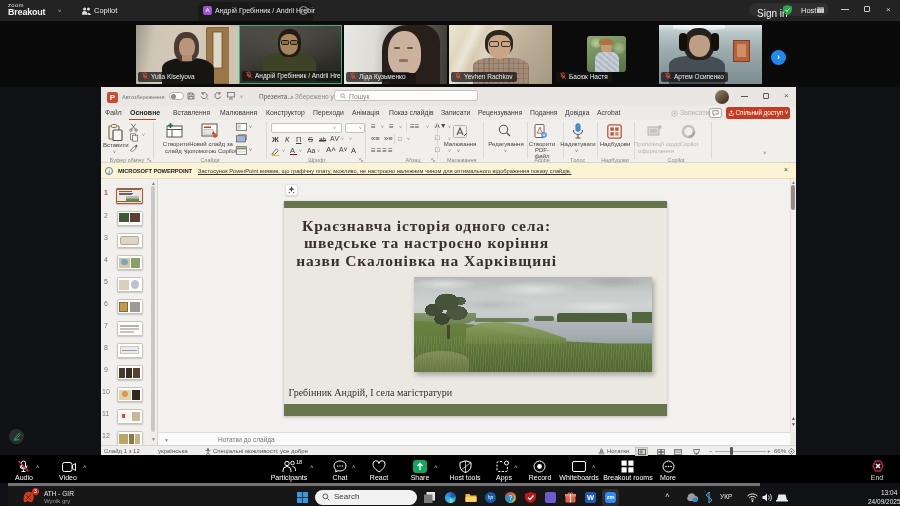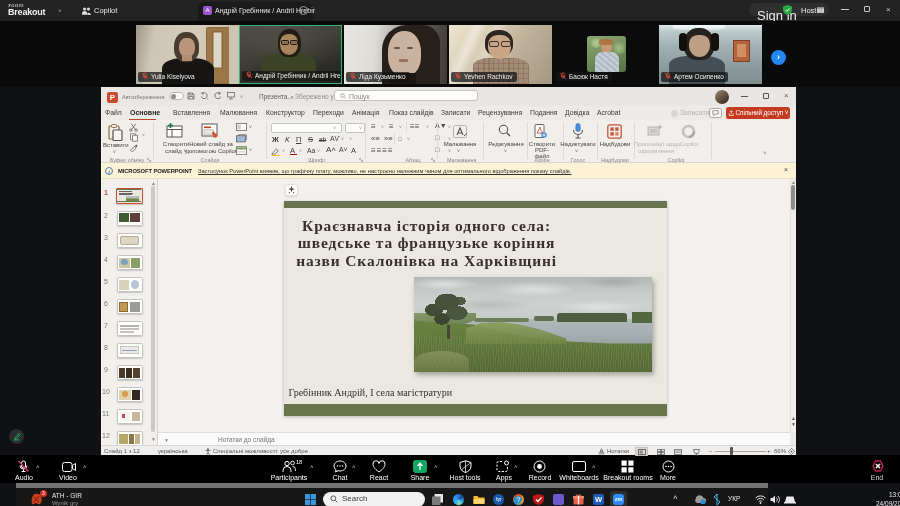--- a/index.html
+++ b/index.html
@@ -9,21 +9,21 @@
 #top .zw{left:8px;top:2px;color:#fff;}
 #top .zw .z{font-size:6px;color:#ddd;letter-spacing:.3px;}
 #top .zw .w{font-size:9px;font-weight:bold;margin-top:-1px;color:#f2f2f2;letter-spacing:-.2px;}
 #top .chev{left:58px;top:8px;width:6px;height:6px;color:#bbb;font-size:6px;}
 #top .meet{left:81px;top:5.5px;color:#e8e8e8;font-size:7.5px;}
 #top .tab{left:198px;top:2px;width:115px;height:19px;background:#1a1a1a;border-radius:7px 7px 0 0;}
 #top .tav{left:5px;top:4px;width:9px;height:9px;border-radius:2px;background:#9a55cf;color:#fff;font-size:6px;text-align:center;line-height:9px;}
 #top .tat{left:17px;top:4.5px;font-size:7px;color:#e6e6e6;white-space:nowrap;}
 #top .tdots{left:101px;top:4px;width:9px;height:9px;border:1px solid #999;border-radius:50%;color:#bbb;font-size:6px;line-height:6px;text-align:center;}
 #top .pill{left:749px;top:3px;width:80px;height:13px;background:#2f2f2f;border-radius:7px;}
-#top .si{left:757px;top:8px;font-size:13px;color:#eee;}
+#top .si{left:757px;top:8px;font-size:10px;color:#eee;}
 #top .vw{left:801px;top:6px;font-size:7.5px;color:#eee;}
 #top .mn{left:841px;top:9px;width:8px;height:1px;background:#c8c8c8;}
 #top .mx{left:864px;top:6px;width:6px;height:6px;border:1px solid #c8c8c8;border-radius:1px;}
 #top .cl{left:886px;top:5px;color:#c8c8c8;font-size:8px;}
 
 #vs{left:0;top:21px;width:900px;height:66px;background:#0a0a0a;}
 .tile{top:4px;width:103px;height:59px;overflow:hidden;background:#222;}
 .nm{position:absolute;left:2px;bottom:2px;height:10px;background:rgba(20,20,20,.75);border-radius:2px;color:#efefef;font-size:6.5px;line-height:10px;padding:0 4px 0 13px;white-space:nowrap;}
 .mic{position:absolute;left:3px;bottom:2px;width:8px;height:8px;}
 .th{width:26px;height:15px;background:#fdfdfc;border:1px solid #c6c3bf;border-radius:1.5px;box-shadow:0 1px 1.5px rgba(0,0,0,.18);overflow:hidden;}
@@ -34,21 +34,21 @@
 #ptb{left:0;top:0;width:695px;height:19px;background:#e9e6e3;}
 #pmenu{left:0;top:19px;width:695px;height:14px;background:#edebe8;}
 #prib{left:0;top:33px;width:695px;height:43px;background:#f1efec;border-bottom:1px solid #d8d5d2;}
 #pinfo{left:0;top:76px;width:695px;height:16px;background:#fbf3d4;border-bottom:1px solid #e8e0c4;}
 #pbody{left:0;top:92px;width:695px;height:253px;background:#f2f0ee;}
 #pnotes{left:57px;top:345px;width:632px;height:13px;background:#fbfafa;border-top:1px solid #dddbd8;}
 #pstat{left:0;top:358px;width:695px;height:10px;background:#f0eeec;border-top:1px solid #d8d6d3;font-size:6px;color:#555;}
 
 #ztb{left:0;top:455px;width:900px;height:28px;background:#000;}
 .zl{position:absolute;color:#fff;font-size:7px;white-space:nowrap;text-align:center;}
-#tb{left:16px;top:483px;width:752px;height:23px;background:#171717;border-top:5px solid #737373;}
+#tb{left:8px;top:483px;width:752px;height:23px;background:#171717;border-top:3px solid #737373;}
 </style></head>
 <body>
 <div class="a" id="top">
   <div class="a zw">
       <div class="z">zoom</div>
       <div class="w">Breakout</div>
     </div>
   <div class="a chev">˅</div>
   <svg class="a" style="left:82px;top:7px" width="9" height="8" viewBox="0 0 14 12">
       <circle cx="4" cy="3" r="2.4" fill="#ddd"></circle>
@@ -692,21 +692,21 @@
     <div class="a" style="left:184px;top:4.5px;width:13px;height:12.5px;background:#fff;border:1px solid #e3e0dd;border-radius:3px;box-shadow:0 1px 2px rgba(0,0,0,.12);"></div>
     <svg class="a" style="left:187px;top:7px" width="7" height="8" viewBox="0 0 8 9">
         <path d="M4 0 l1 2.5 2.5 1 -2.5 1 -1 2.5 -1-2.5 -2.5-1 2.5-1z" fill="#4a4a4a"></path>
         <circle cx="1.5" cy="7.5" r=".8" fill="#4a4a4a"></circle>
         <circle cx="6.5" cy="7.5" r=".8" fill="#4a4a4a"></circle>
       </svg>
 
     <div class="a" style="left:182.5px;top:22px;width:383.5px;height:215px;background:#eae8e1;box-shadow:0 1px 3px rgba(0,0,0,.25);">
       <div class="a" style="left:0;top:0;width:383.5px;height:7px;background:#68744b;"></div>
       <div class="a" style="left:0;top:203px;width:383.5px;height:12px;background:#68744b;"></div>
-      <div class="a" style="left:10px;top:15.5px;width:266px;text-align:center;font-family:'Liberation Serif',serif;font-size:15.5px;font-weight:bold;letter-spacing:.85px;line-height:17.5px;color:#3a302e;">Краєзнавча історія одного села: шведське та французьке коріння назви Скалонівка на Харківщині</div>
+      <div class="a" style="left:10px;top:15.5px;width:266px;text-align:center;font-family:'Liberation Serif',serif;font-size:15.5px;font-weight:bold;letter-spacing:.85px;line-height:17.5px;color:#3a302e;">Краєзнавча історія одного села: шведське та настроєно коріння назви Скалонівка на Харківщині</div>
       <div class="a" style="left:130.5px;top:76px;width:238px;height:95px;box-shadow:2px 3px 5px rgba(0,0,0,.3);overflow:hidden;background:#c3c6c5;">
         <div class="a" style="left:0;top:0;width:238px;height:48px;background:linear-gradient(180deg,#b2b7b6 0%,#c6cac9 30%,#ced2d0 60%,#c2c8c6 100%);"></div>
         <div class="a" style="left:0;top:0;width:238px;height:48px;background:radial-gradient(ellipse 50px 9px at 30px 7px,rgba(250,250,250,.55),transparent 70%),radial-gradient(ellipse 60px 11px at 120px 12px,rgba(248,248,248,.5),transparent 70%),radial-gradient(ellipse 45px 9px at 200px 5px,rgba(145,150,150,.45),transparent 70%),radial-gradient(ellipse 65px 10px at 75px 28px,rgba(155,160,160,.4),transparent 70%),radial-gradient(ellipse 55px 9px at 185px 30px,rgba(244,245,245,.45),transparent 70%);"></div>
 
         <div class="a" style="left:40px;top:42px;width:198px;height:32px;background:linear-gradient(180deg,#b0b8ba 0%,#a6afb2 45%,#9aa4a8 100%);"></div>
 
         <div class="a" style="left:120px;top:39px;width:20px;height:5px;background:#5d7050;border-radius:2px;"></div>
         <div class="a" style="left:143px;top:36px;width:70px;height:9px;background:#4b5f3e;border-radius:3px 3px 1px 1px;"></div>
         <div class="a" style="left:218px;top:35px;width:20px;height:11px;background:#52683f;"></div>
         <div class="a" style="left:60px;top:41px;width:55px;height:3.5px;background:#6d7f5a;border-radius:2px;"></div>

